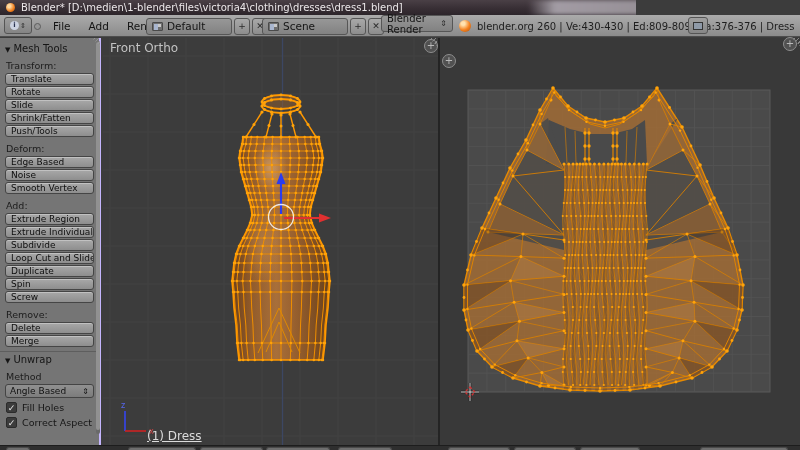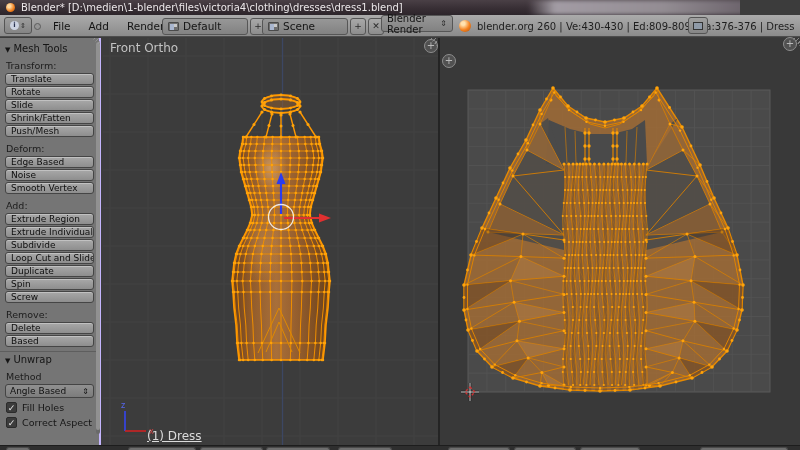--- a/index.html
+++ b/index.html
@@ -1,21 +1,21 @@
 <!DOCTYPE html>
 <html><head>
 <meta charset="utf-8">
 <style>
   * { margin:0; padding:0; box-sizing:border-box; }
   html,body { width:800px; height:450px; overflow:hidden; background:#222;
     font-family:"DejaVu Sans", sans-serif; }
   #app { position:relative; width:800px; height:450px; background:#3c3c3c; }
 
   
-  #titlebar { position:absolute; left:0; top:0; width:740px; height:15px;
+  #titlebar { position:absolute; left:0; top:0; width:636px; height:15px;
     background:linear-gradient(180deg,#4a4046 0%,#382f35 55%,#2d252b 100%);
     color:#ece8ea; font-size:10px; line-height:15px; overflow:hidden; }
   #titlebar .orb { position:absolute; left:6px; top:3px; width:9px; height:9px;
     border-radius:50%; background:radial-gradient(circle at 35% 35%, #ffd9a0 0 18%, #f07f1e 60%, #b5560e 100%); }
   #titlebar .ttl { position:absolute; left:21px; top:0; white-space:nowrap; }
   #titlebar .blur { position:absolute; left:528px; top:0; width:272px; height:15px;
     background:linear-gradient(90deg, rgba(150,143,150,0) 0%, rgba(168,162,170,.95) 10%,
       rgba(152,146,152,.95) 50%, rgba(110,102,110,.95) 80%, rgba(70,62,70,.95) 100%);
     filter:blur(2px); }
 
@@ -36,21 +36,21 @@
   #menus span { padding:0 9px; }
   .field { background:linear-gradient(180deg,#979797,#828282); border:1px solid #565656;
     border-radius:3px; height:17px; display:flex; align-items:center; padding:0 5px; gap:4px; }
   .field .ficon { width:11px; height:9px; background:#6f6f6f; border:1px solid #4a4a4a;
     border-radius:1px; position:relative; }
   .field .ficon i { position:absolute; left:1px; top:1px; width:4px; height:6px; background:#a9b6cf; }
   .field .ficon b { position:absolute; right:1px; top:1px; width:3px; height:3px; background:#c9c9c9; }
   .sqbtn { width:16px; height:17px; margin-left:2px; border:1px solid #565656; border-radius:3px;
     background:linear-gradient(180deg,#a8a8a8,#8d8d8d); font-size:9px; color:#2a2a2a;
     display:flex; align-items:center; justify-content:center; }
-  #layout-group { left:162px;align-items:center; }
+  #layout-group { left:146px;align-items:center; }
   #scene-group  { left:262px;align-items:center; }
   #engine-field { left:381px; width:72px; justify-content:space-between; }
   #engine-field .arrows { font-size:8px; color:#2c2c2c; }
   #info-orb { left:459px; top:5px; width:12px; height:12px; border-radius:50%; position:absolute;
     background:radial-gradient(circle at 35% 30%, #ffe2b0 0 15%, #f5821f 55%, #a84f10 100%); }
   #stats { left:477px; font-size:10px; color:#1e1e1e; white-space:nowrap; }
   #monitor-btn { left:688px; top:2px; width:20px; height:17px;
     background:linear-gradient(180deg,#a0a0a0,#868686); border:1px solid #555; border-radius:3px;
     display:flex; align-items:center; justify-content:center; }
   #monitor-btn .scr { width:10px; height:8px; border:1px solid #333; background:#8f9aa8; }
@@ -153,36 +153,36 @@
       </div>
   </div>
 
   <div id="toolshelf">
       <div class="phead"><span class="tri">▼</span><span>Mesh Tools</span></div>
       <div class="grouplabel">Transform:</div>
       <div class="tbtn">Translate</div>
       <div class="tbtn">Rotate</div>
       <div class="tbtn">Slide</div>
       <div class="tbtn">Shrink/Fatten</div>
-      <div class="tbtn">Push/Mesh</div>
+      <div class="tbtn">Push/Tools</div>
       <div class="grouplabel">Deform:</div>
       <div class="tbtn">Edge Based</div>
       <div class="tbtn">Noise</div>
       <div class="tbtn">Smooth Vertex</div>
       <div class="grouplabel">Add:</div>
       <div class="tbtn">Extrude Region</div>
       <div class="tbtn">Extrude Individual</div>
       <div class="tbtn">Subdivide</div>
       <div class="tbtn">Loop Cut and Slide</div>
       <div class="tbtn">Duplicate</div>
       <div class="tbtn">Spin</div>
       <div class="tbtn">Screw</div>
       <div class="grouplabel">Remove:</div>
       <div class="tbtn">Delete</div>
-      <div class="tbtn">Based</div>
+      <div class="tbtn">Merge</div>
       <div class="phead-sep"></div>
       <div class="phead"><span class="tri">▼</span><span>Unwrap</span></div>
       <div class="grouplabel">Method</div>
       <div class="tsel">
         <span>Angle Based</span>
         <span class="arrows">⇕</span>
       </div>
       <div class="cbrow">
         <span class="box">✓</span>
         <span class="lbl">Fill Holes</span>

